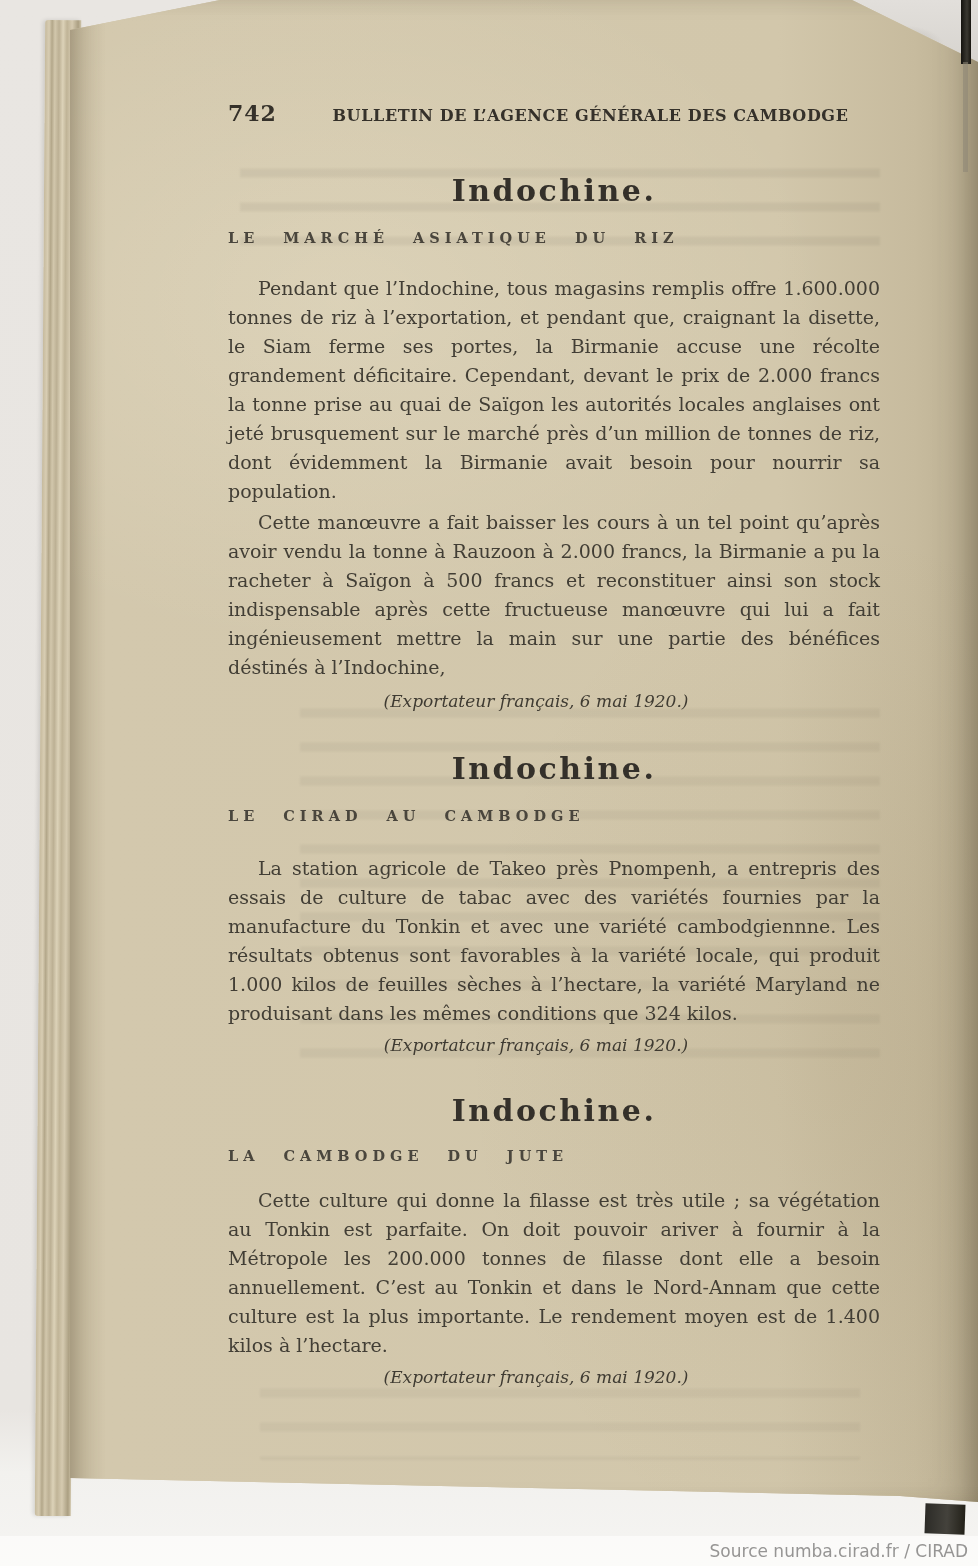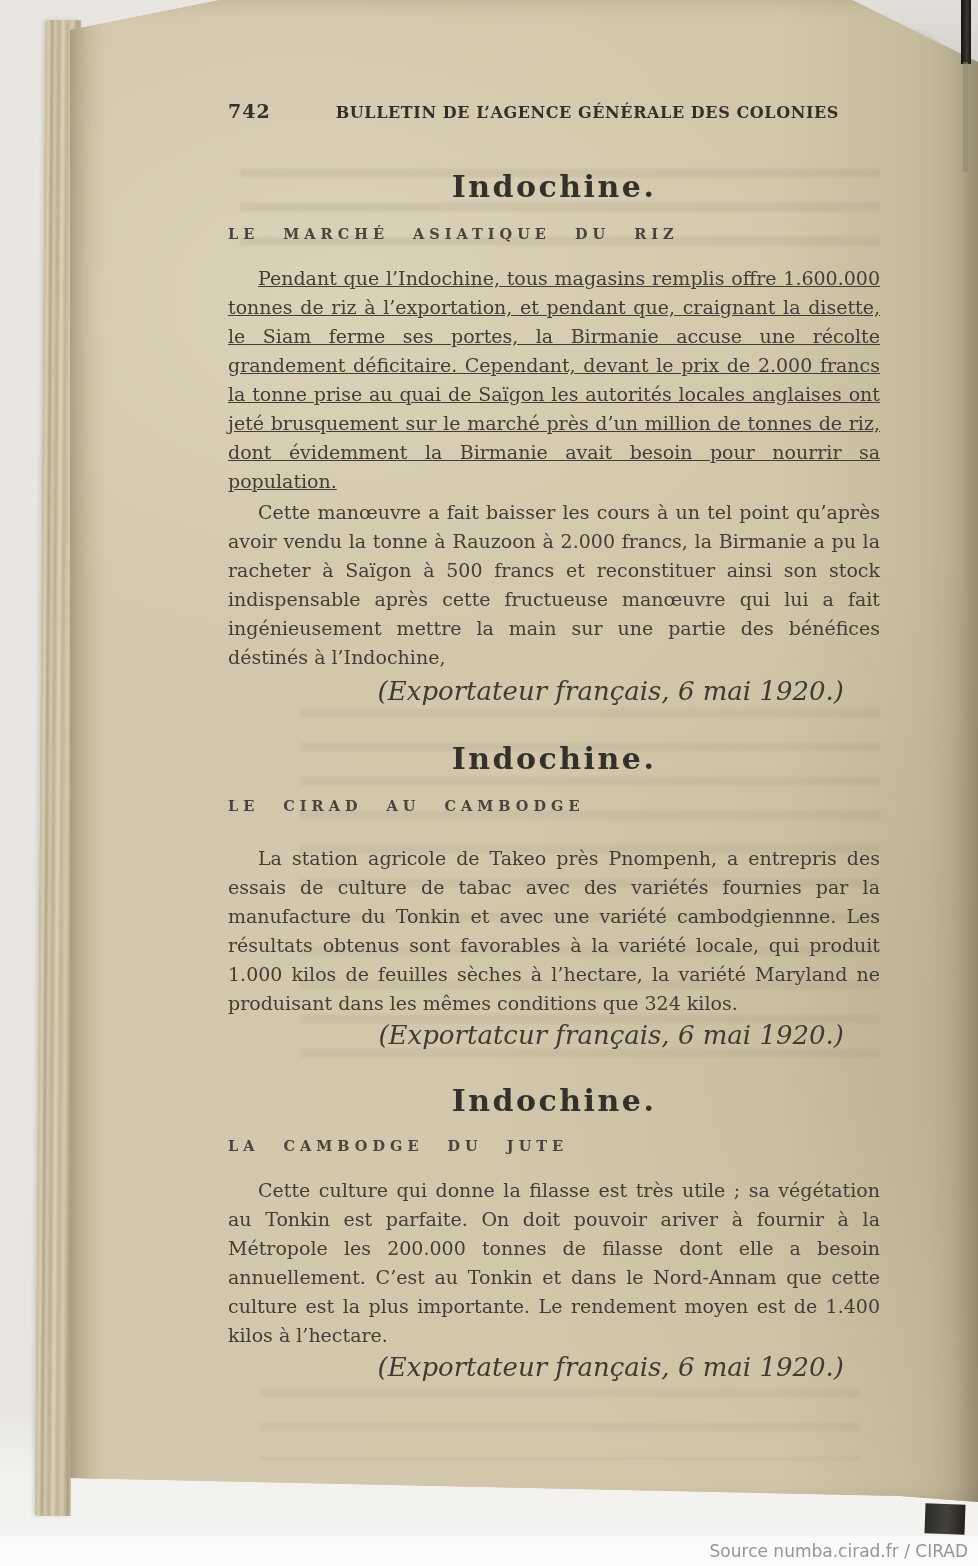--- a/index.html
+++ b/index.html
@@ -63,44 +63,44 @@
   }
   
   .content{
     position:absolute;left:158px;top:0;width:652px;z-index:5;
     color:#413d34;
   }
   .pg-header{
     margin-top:100px;display:flex;align-items:baseline;
     font-weight:bold;color:#35312a;
   }
-  .pg-num{font-size:19px;letter-spacing:1px;}
+  .pg-num{font-size:22px;letter-spacing:1px;}
   .running-title{
     flex:1;text-align:center;font-size:16px;letter-spacing:.6px;
     padding-left:24px;white-space:nowrap;
   }
   .sec-title{
     text-align:center;font-size:30px;font-weight:bold;color:#34302a;
     letter-spacing:2.5px;line-height:30px;margin:0;
   }
   .sec-sub{
     text-align:left;font-size:14.5px;font-weight:bold;color:#4a463d;
     letter-spacing:5px;word-spacing:14px;line-height:20px;margin:0;white-space:nowrap;
   }
   .mt50{margin-top:50px;} .mt40{margin-top:40px;} .mt38{margin-top:38px;}
   .mt22{margin-top:22px;} .mt20{margin-top:20px;}
   p.body-par{
     margin:0;font-size:19px;line-height:29px;text-align:justify;
     text-indent:30px;color:#423e35;
   }
-  p.p1{margin-top:20px;text-decoration:underline;} p.p2{margin-top:2px;}
+  p.p1{margin-top:26px;} p.p2{margin-top:2px;}
   p.p3{margin-top:28px;} p.p4{margin-top:20px;}
   p.citation{
-    margin:6px 36px 0 0;font-size:26px;line-height:26px;
-    text-align:right;font-style:italic;color:#3f3b32;
+    margin:6px 36px 0 0;font-size:17px;line-height:26px;
+    text-align:center;font-style:italic;color:#3f3b32;
   }
   p.citation.c2{margin-top:4px;} p.citation.c3{margin-top:4px;}
   
   .watermark-bar{
     position:absolute;left:0;bottom:0;width:978px;height:30px;z-index:10;
     background:rgba(251,251,250,.92);
     display:flex;align-items:center;justify-content:flex-end;
     font-family:"DejaVu Sans","Liberation Sans",sans-serif;
     font-size:17px;color:#969594;padding-right:10px;box-sizing:border-box;
   }
@@ -109,21 +109,21 @@
 <body>
 
 <div class="corner-grey"></div>
 <div class="page-stack"></div>
 
 <div class="page">
   <div class="content">
 
     <div class="pg-header">
       <span class="pg-num">742</span>
-      <span class="running-title">BULLETIN DE L’AGENCE GÉNÉRALE DES COLONIES</span>
+      <span class="running-title">BULLETIN DE L’AGENCE GÉNÉRALE DES CAMBODGE</span>
     </div>
 
     <h2 class="sec-title mt50">Indochine.</h2>
     <h3 class="sec-sub mt22">LE MARCHÉ ASIATIQUE DU RIZ</h3>
     <p class="body-par p1">Pendant que l’Indochine, tous magasins remplis offre 1.600.000 tonnes de riz à l’exportation, et pendant que, craignant la disette, le Siam ferme ses portes, la Birmanie accuse une récolte grandement déficitaire. Cependant, devant le prix de 2.000 francs la tonne prise au quai de Saïgon les autorités locales anglaises ont jeté brusquement sur le marché près d’un million de tonnes de riz, dont évidemment la Birmanie avait besoin pour nourrir sa population.</p>
     <p class="body-par p2">Cette manœuvre a fait baisser les cours à un tel point qu’après avoir vendu la tonne à Rauzoon à 2.000 francs, la Birmanie a pu la racheter à Saïgon à 500 francs et reconstituer ainsi son stock indispensable après cette fructueuse manœuvre qui lui a fait ingénieusement mettre la main sur une partie des bénéfices déstinés à l’Indochine,</p>
     <p class="citation">(Exportateur français, 6 mai 1920.)</p>
 
     <h2 class="sec-title mt40">Indochine.</h2>
     <h3 class="sec-sub mt22">LE CIRAD AU CAMBODGE</h3>

